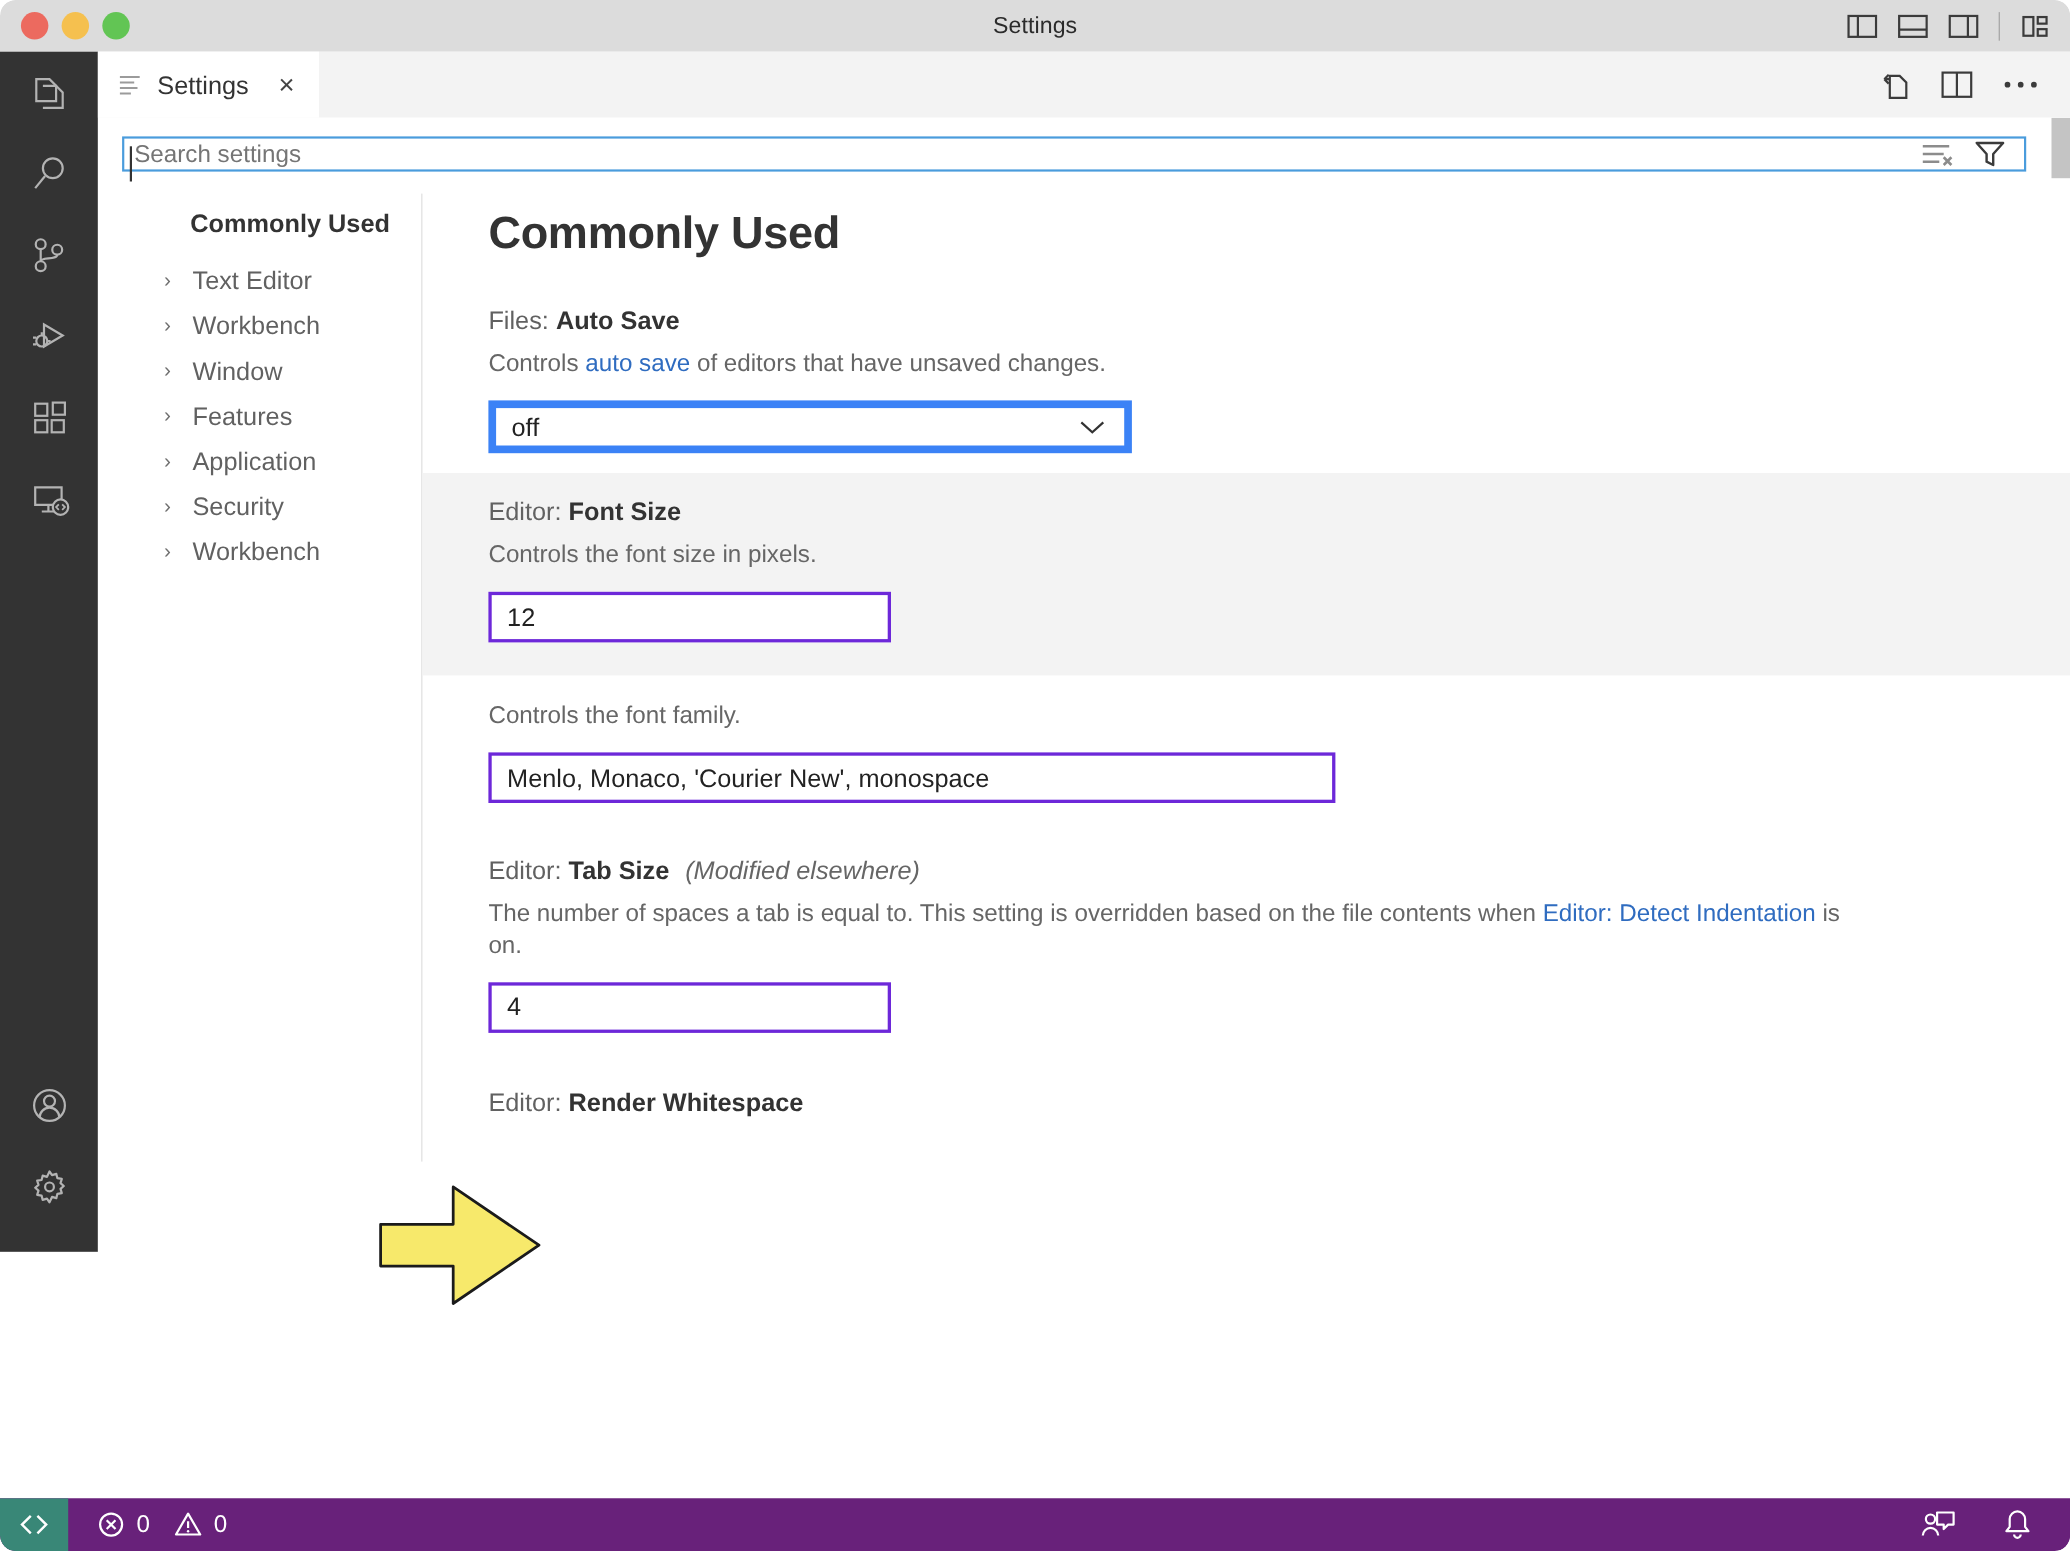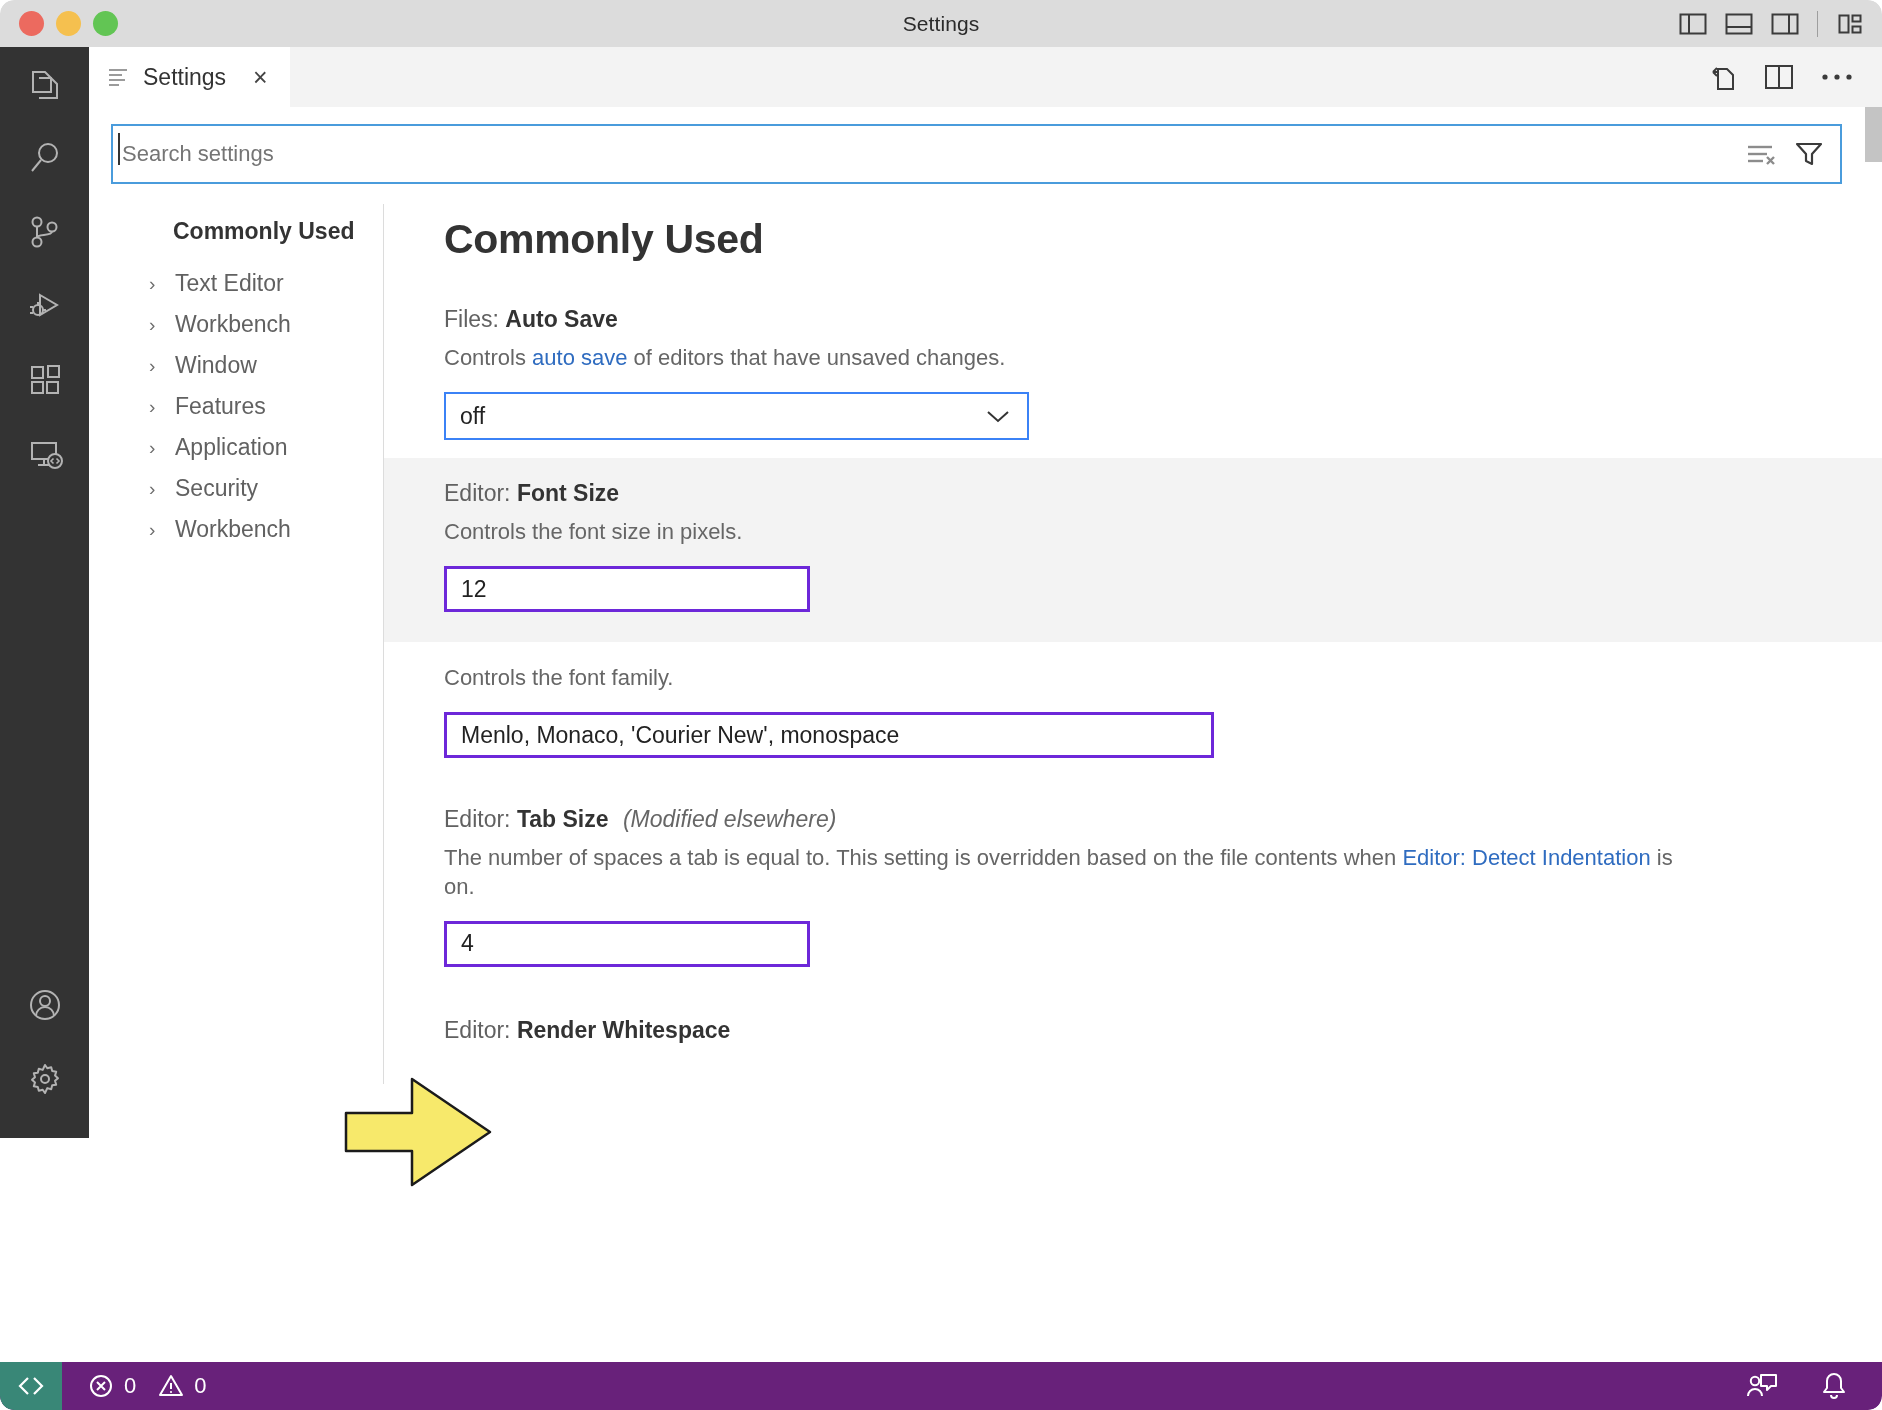--- a/index.html
+++ b/index.html
@@ -66,21 +66,21 @@
     padding-right: 28px;
   }
 
   
   .editor {
     position: absolute; top: 107px; left: 89px; width: 1793px; height: 1031px;
     background: #ffffff; overflow: hidden;
   }
   .search-row { padding: 17px 40px 0 22px; }
   .search-box {
-    position: relative; height: 60px; border: 2px solid #4a9cdc; background: #fff;
+    position: relative; height: 32px; border: 2px solid #4a9cdc; background: #fff;
     display: flex; align-items: center;
   }
   .search-caret {
     position: absolute; left: 5px; top: 7px; width: 2px; height: 32px; background: #333;
   }
   .search-input {
     flex: 1; border: none; outline: none; font-size: 22px;
     padding-left: 9px; color: #6e6e6e; background: transparent;
     font-family: "Liberation Sans", sans-serif;
   }
@@ -149,21 +149,21 @@
   .setting-title .mod {
     font-style: italic; color: #666; font-weight: normal; margin-left: 8px;
   }
   .setting-desc {
     font-size: 22px; color: #666666; line-height: 1.28; max-width: 1250px;
     margin-bottom: 20px;
   }
   .lnk { color: #2f6cc0; }
   .sel-wrap {
     position: relative; width: 585px; height: 48px;
-    border: 2px solid #3b82f6; background: #fff;
+    border: 7px solid #3b82f6; background: #fff;
     display: flex; align-items: center; cursor: pointer;
   }
   .sel-wrap span { font-size: 23px; color: #222; padding-left: 14px; }
   .sel-chev {
     position: absolute; right: 16px; top: 50%; transform: translateY(-50%);
   }
   .txtbox {
     width: 366px; height: 46px; border: 3px solid #6d28d9; background: #fff;
     font-size: 23px; color: #222; padding-left: 14px; outline: none;
     font-family: "Liberation Sans", sans-serif;

